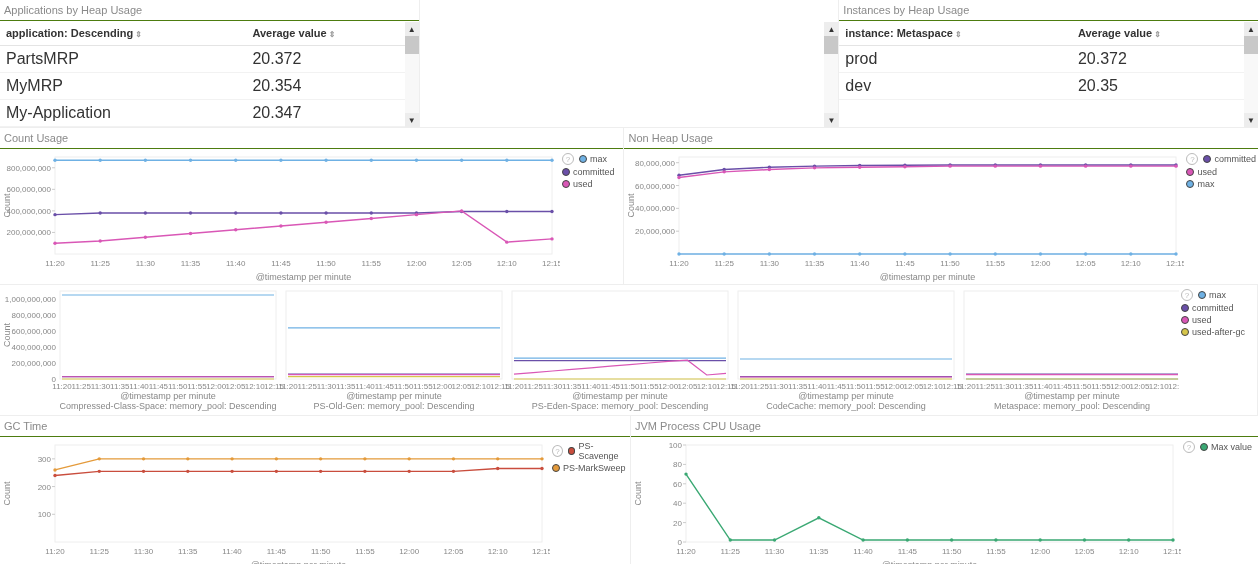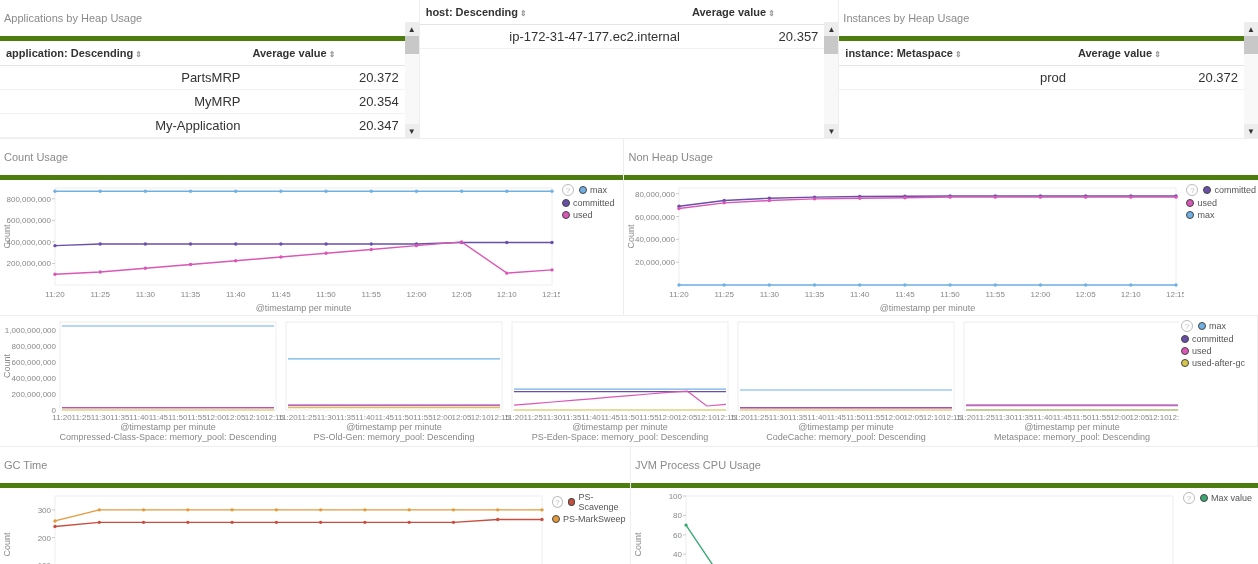--- a/index.html
+++ b/index.html
@@ -6,46 +6,45 @@
   body {
     font-family: -apple-system, "Segoe UI", Helvetica, Arial, sans-serif;
     font-size: 11px;
     color: #333;
     background: #fff;
     width: 1258px;
   }
   .panel-title {
     color: #8a8a8a;
     font-size: 11px;
-    padding: 12px 4px;
-    border-bottom: 5px solid #4d7c0f;
+    padding: 4px 4px;
+    border-bottom: 1px solid #4d7c0f;
   }
   .row { display: flex; }
   .top-panel {
     flex: 1;
     border-right: 1px solid #eee;
     border-bottom: 1px solid #eee;
     position: relative;
   }
   .top-panel:last-child { border-right: none; }
   table { width: calc(100% - 14px); border-collapse: collapse; }
   th {
     text-align: left;
     font-size: 11px;
     font-weight: 700;
     padding: 6px 6px;
     border-bottom: 1px solid #e4e4e4;
     color: #333;
   }
   td {
-    font-size: 13px;
+    font-size: 16px;
     padding: 4px 6px;
     border-bottom: 1px solid #f2f2f2;
     color: #333;
-    text-align: right;
   }
   .sort-glyph { color: #999; font-size: 8px; margin-left: 2px; }
   .scroll-ctrl {
     position: absolute;
     right: 0; top: 22px; bottom: 0; width: 14px;
     display: flex; flex-direction: column; justify-content: space-between;
     background: #f8f8f8;
   }
   .scroll-btn {
     width: 14px; height: 14px;
@@ -106,52 +105,44 @@
     <div class="scroll-ctrl">
       <div>
         <div class="scroll-btn">▲</div>
         <div class="scroll-thumb"></div>
       </div>
       <div class="scroll-btn">▼</div>
     </div>
   </div>
 
   <div class="top-panel">
-    <table>
-      <tbody>
-          <tr>
-        <th><span>host: Descending</span><span class="sort-glyph">⇕</span></th>
-        <th><span>Average value</span><span class="sort-glyph">⇕</span></th>
-      </tr>
-      <tr>
-            <td>ip-172-31-47-177.ec2.internal</td>
-            <td>20.357</td>
-          </tr>
-    </tbody>
-      </table>
     <div class="scroll-ctrl">
       <div>
         <div class="scroll-btn">▲</div>
         <div class="scroll-thumb"></div>
       </div>
       <div class="scroll-btn">▼</div>
     </div>
   </div>
 
   <div class="top-panel">
     <div class="panel-title">Instances by Heap Usage</div>
     <table>
       <tbody>
           <tr>
         <th><span>instance: Metaspace</span><span class="sort-glyph">⇕</span></th>
         <th><span>Average value</span><span class="sort-glyph">⇕</span></th>
       </tr>
       <tr>
             <td>prod</td>
             <td>20.372</td>
+          </tr>
+      <tr>
+            <td>dev</td>
+            <td>20.35</td>
           </tr>
     </tbody>
       </table>
     <div class="scroll-ctrl">
       <div>
         <div class="scroll-btn">▲</div>
         <div class="scroll-thumb"></div>
       </div>
       <div class="scroll-btn">▼</div>
     </div>

